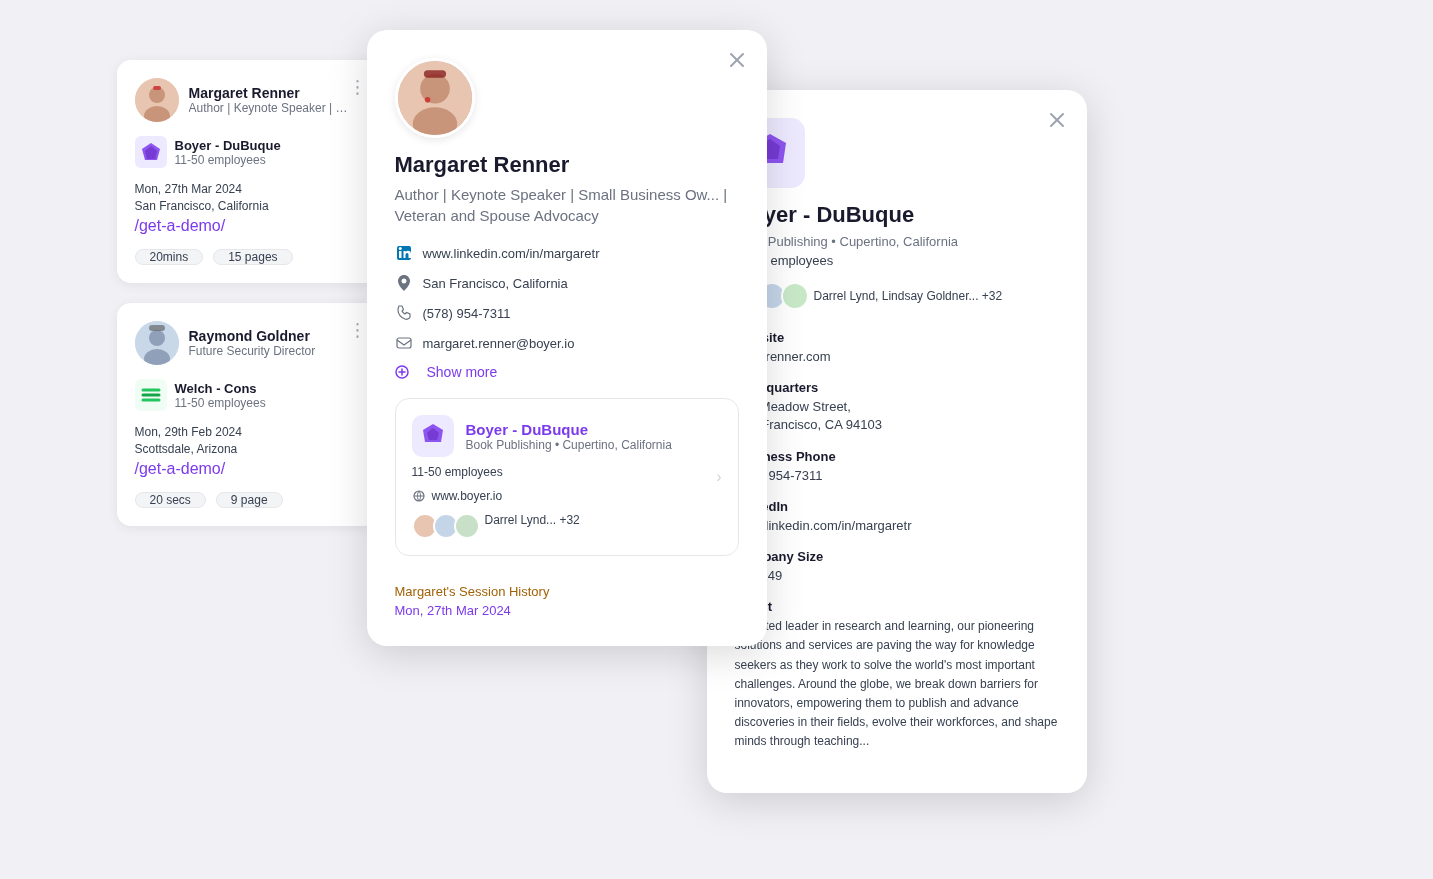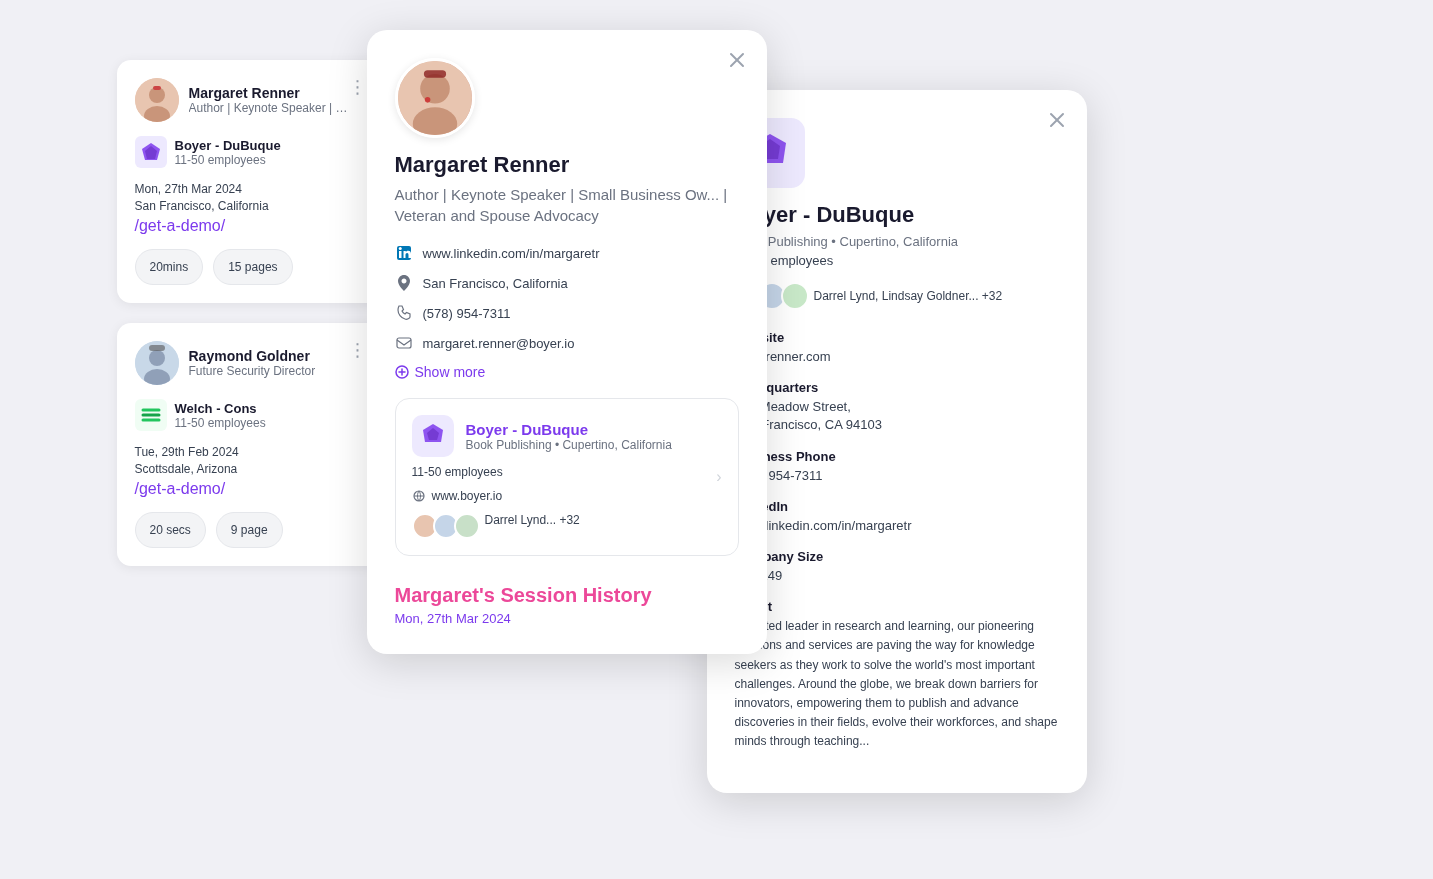--- a/index.html
+++ b/index.html
@@ -141,21 +141,21 @@
 
     .card-footer {
       display: flex;
       gap: 10px;
       margin-top: 10px;
     }
 
     .badge {
       background: #f3f4f6;
       border-radius: 20px;
-      padding: 10px 14px;
+      padding: 0 14px;
       font-size: 12px;
       color: #374151;
       border: 1px solid #e5e7eb;
     }
 
     
     .logo-boyer {
       background: #ede9fe;
     }
     .logo-welch {
@@ -240,21 +240,21 @@
       display: flex;
       align-items: center;
       justify-content: center;
       color: #6b7280;
       flex-shrink: 0;
     }
 
     .show-more-btn {
       display: flex;
       align-items: center;
-      gap: 6px;
+      gap: 18px;
       color: #7c3aed;
       font-size: 14px;
       font-weight: 500;
       cursor: pointer;
       margin-top: 4px;
       margin-bottom: 18px;
     }
 
     .company-card-inner {
       border: 1px solid #e5e7eb;
@@ -328,23 +328,23 @@
       font-size: 12px;
       color: #374151;
       margin-left: 10px;
     }
 
     .session-section {
       padding-top: 10px;
     }
 
     .session-title {
-      font-size: 20px;
-      font-weight: 700;
-      color: #ec4899;
+      font-size: 13px;
+      font-weight: 400;
+      color: #a16207;
       margin-bottom: 4px;
     }
 
     .session-date {
       font-size: 13px;
       color: #7c3aed;
     }
 
     .chevron-right {
       position: absolute;
@@ -556,21 +556,21 @@
             <line x1="3" y1="6" x2="19" y2="6" stroke="#22c55e" stroke-width="3" stroke-linecap="round"></line>
             <line x1="3" y1="11" x2="19" y2="11" stroke="#16a34a" stroke-width="3" stroke-linecap="round"></line>
             <line x1="3" y1="16" x2="19" y2="16" stroke="#22c55e" stroke-width="3" stroke-linecap="round"></line>
           </svg>
         </div>
         <div class="company-info">
           <div class="company-name">Welch - Cons</div>
           <div class="company-size">11-50 employees</div>
         </div>
       </div>
-      <div class="card-date">Tue, 29th Feb 2024</div>
+      <div class="card-date">Mon, 29th Feb 2024</div>
       <div class="card-location">Scottsdale, Arizona</div>
       <div class="card-link">/get-a-demo/</div>
       <div class="card-footer">
         <div class="badge">20 secs</div>
         <div class="badge">9 page</div>
       </div>
     </div>
 
     <div class="contact-card">
       <div class="card-header">

